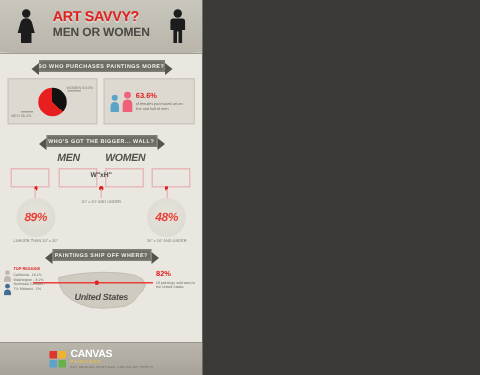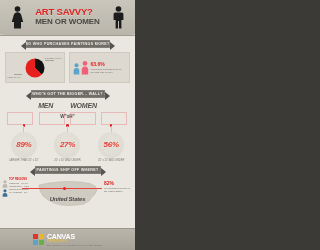--- a/index.html
+++ b/index.html
@@ -255,30 +255,27 @@
         <div class="dot"></div>
         <div class="stem"></div>
         <div class="circ">
             <span>89%</span>
           </div>
         <div class="clabel">LARGER THAN 20" x 20"</div>
       </div>
       <div class="cwrap">
         <div class="dot"></div>
         <div class="stem"></div>
-        <div class="circ">
-            <span>27%</span>
-          </div>
         <div class="clabel">20" x 20" AND UNDER</div>
       </div>
       <div class="cwrap">
         <div class="dot"></div>
         <div class="stem"></div>
         <div class="circ">
-            <span>56%</span>
+            <span>48%</span>
           </div>
         <div class="clabel">20" x 20" AND UNDER</div>
       </div>
     </div>
   </div>
 
   <div class="mapsec">
     <div class="map-ribbon-wrap">
       <div class="ribbon" style="width:66px;">PAINTINGS SHIP OFF WHERE?</div>
     </div>

